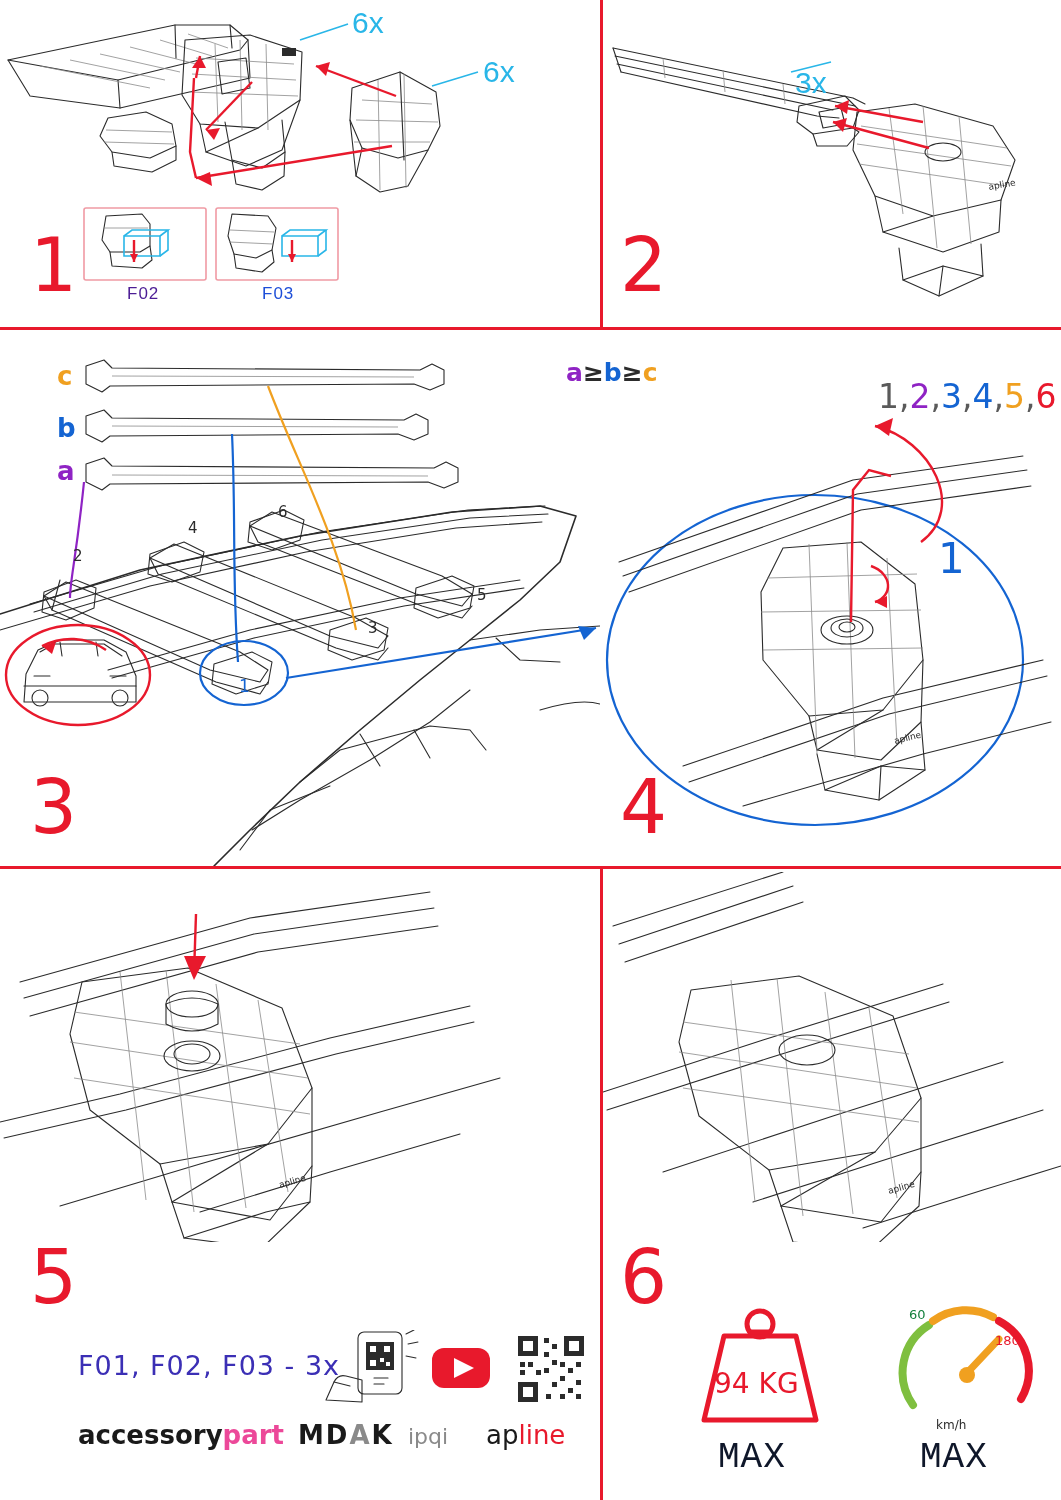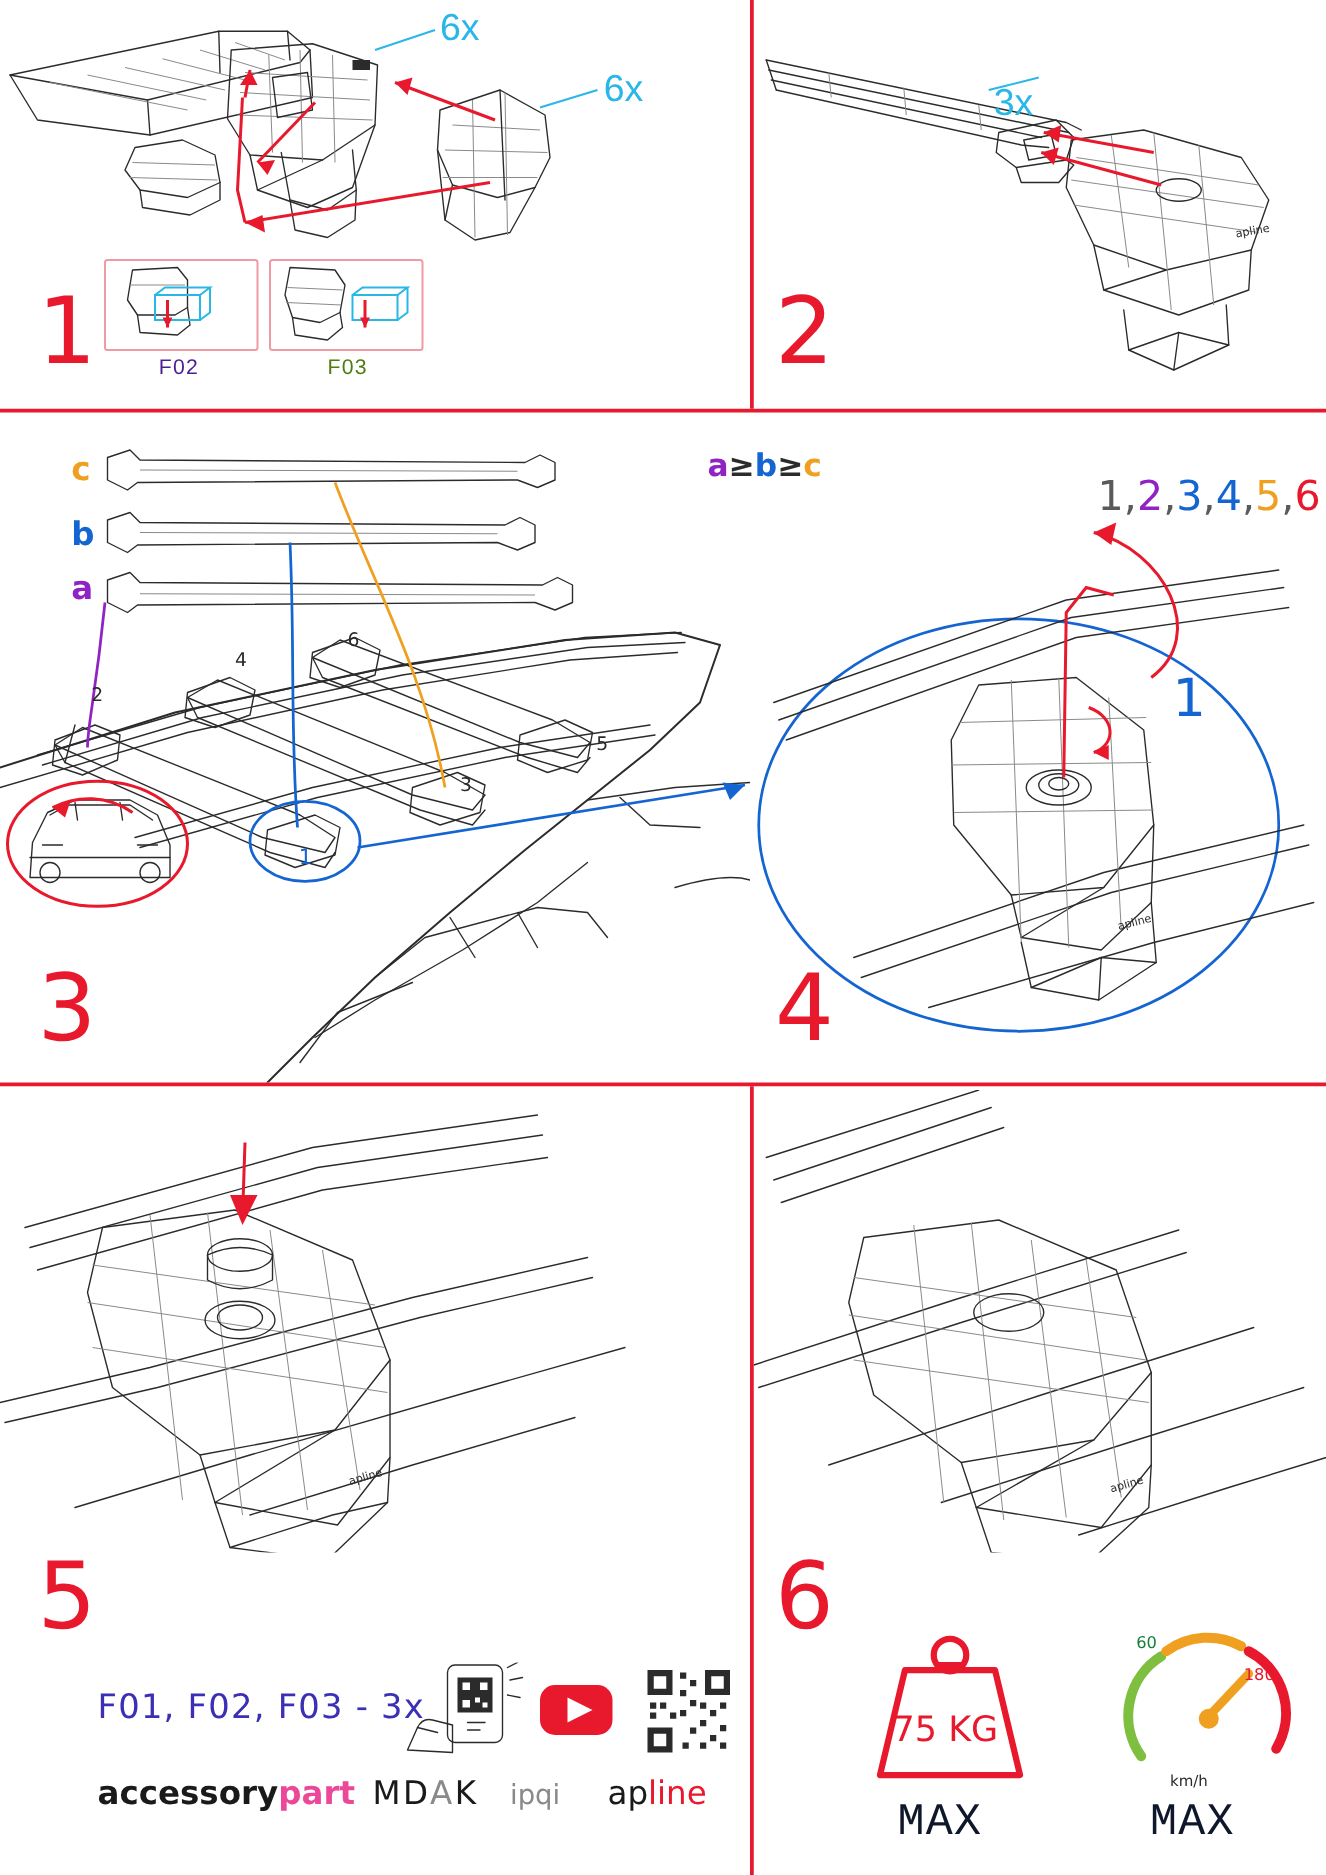--- a/index.html
+++ b/index.html
@@ -66,21 +66,21 @@
   .label {
     position: absolute;
     font-family: Liberation Sans, sans-serif;
     line-height: 1;
     white-space: nowrap;
   }
   .lbl-6x-a { left: 352px; top: 8px; font-size: 30px; color: #29b6e8; }
   .lbl-6x-b { left: 483px; top: 57px; font-size: 30px; color: #29b6e8; }
   .lbl-3x { left: 795px; top: 68px; font-size: 30px; color: #29b6e8; }
   .lbl-f02 { left: 127px; top: 285px; font-size: 17px; color: #4c1d95; letter-spacing: 1px;}
-  .lbl-f03 { left: 262px; top: 285px; font-size: 17px; color: #4d7c0f; letter-spacing: 1px;}
+  .lbl-f03 { left: 262px; top: 285px; font-size: 17px; color: #1d4ed8; letter-spacing: 1px;}
 
   .abc {
     position: absolute;
     font-family: "DejaVu Sans", sans-serif;
     font-weight: bold;
     font-size: 26px;
     line-height: 1;
   }
   .abc-c { left: 57px; top: 363px; color: #f0a020; }
   .abc-b { left: 57px; top: 415px; color: #1464d2; }
@@ -146,21 +146,21 @@
     height: 40px;
   }
   .brand {
     position: absolute;
     font-family: "DejaVu Sans", sans-serif;
     line-height: 1;
     white-space: nowrap;
   }
   .brand-accessorypart { left: 0px; top: 4px; font-size: 26px; color: #1a1a1a; font-weight: bold;}
   .brand-accessorypart .hl { color: #ec4899; }
-  .brand-mdak { left: 220px; top: 4px; font-size: 26px; color: #1a1a1a; font-weight: normal; letter-spacing: 2px;}
+  .brand-mdak { left: 220px; top: 4px; font-size: 26px; color: #1a1a1a; font-weight: bold; letter-spacing: 2px;}
   .brand-mdak .hl { color: #8a8a8a; }
   .brand-ipqi { left: 330px; top: 8px; font-size: 22px; color: #8a8a8a; }
   .brand-apline { left: 408px; top: 4px; font-size: 26px; color: #1a1a1a; }
   .brand-apline .hl { color: #e8192c; }
 
   .max-label {
     position: absolute;
     font-family: Liberation Mono, monospace;
     font-size: 36px;
     color: #0f172a;
@@ -615,21 +615,21 @@
     <div class="brand brand-mdak"><span>MD</span><span class="hl">A</span><span>K</span></div>
     <div class="brand brand-ipqi">ipqi</div>
     <div class="brand brand-apline"><span>ap</span><span class="hl">line</span></div>
   </div>
 
   <svg width="140" height="130" viewBox="0 0 140 130" style="position:absolute;left:690px;top:1300px;">
     <path d="M34 36 L106 36 L126 120 L14 120 Z" fill="none" stroke="#e8192c" stroke-width="5" stroke-linejoin="round"></path>
     <circle cx="70" cy="24" r="13" fill="none" stroke="#e8192c" stroke-width="5"></circle>
     <path d="M58 32 L82 32" stroke="#e8192c" stroke-width="5"></path>
   </svg>
-  <div class="kg-text">75 KG</div>
+  <div class="kg-text">94 KG</div>
   <div class="max-label max-1">MAX</div>
 
   <svg width="150" height="140" viewBox="0 0 150 140" style="position:absolute;left:895px;top:1295px;">
     <path d="M18 110 A 56 56 0 0 1 34 30" fill="none" stroke="#7fbf3f" stroke-width="8" stroke-linecap="round"></path>
     <path d="M38 26 A 56 56 0 0 1 98 22" fill="none" stroke="#f0a020" stroke-width="8" stroke-linecap="round"></path>
     <path d="M104 26 A 56 56 0 0 1 126 104" fill="none" stroke="#e8192c" stroke-width="8" stroke-linecap="round"></path>
     <path d="M72 78 L104 44" stroke="#f0a020" stroke-width="7" stroke-linecap="round"></path>
     <circle cx="72" cy="80" r="8" fill="#f0a020"></circle>
   </svg>
   <div class="sp-60">60</div>

